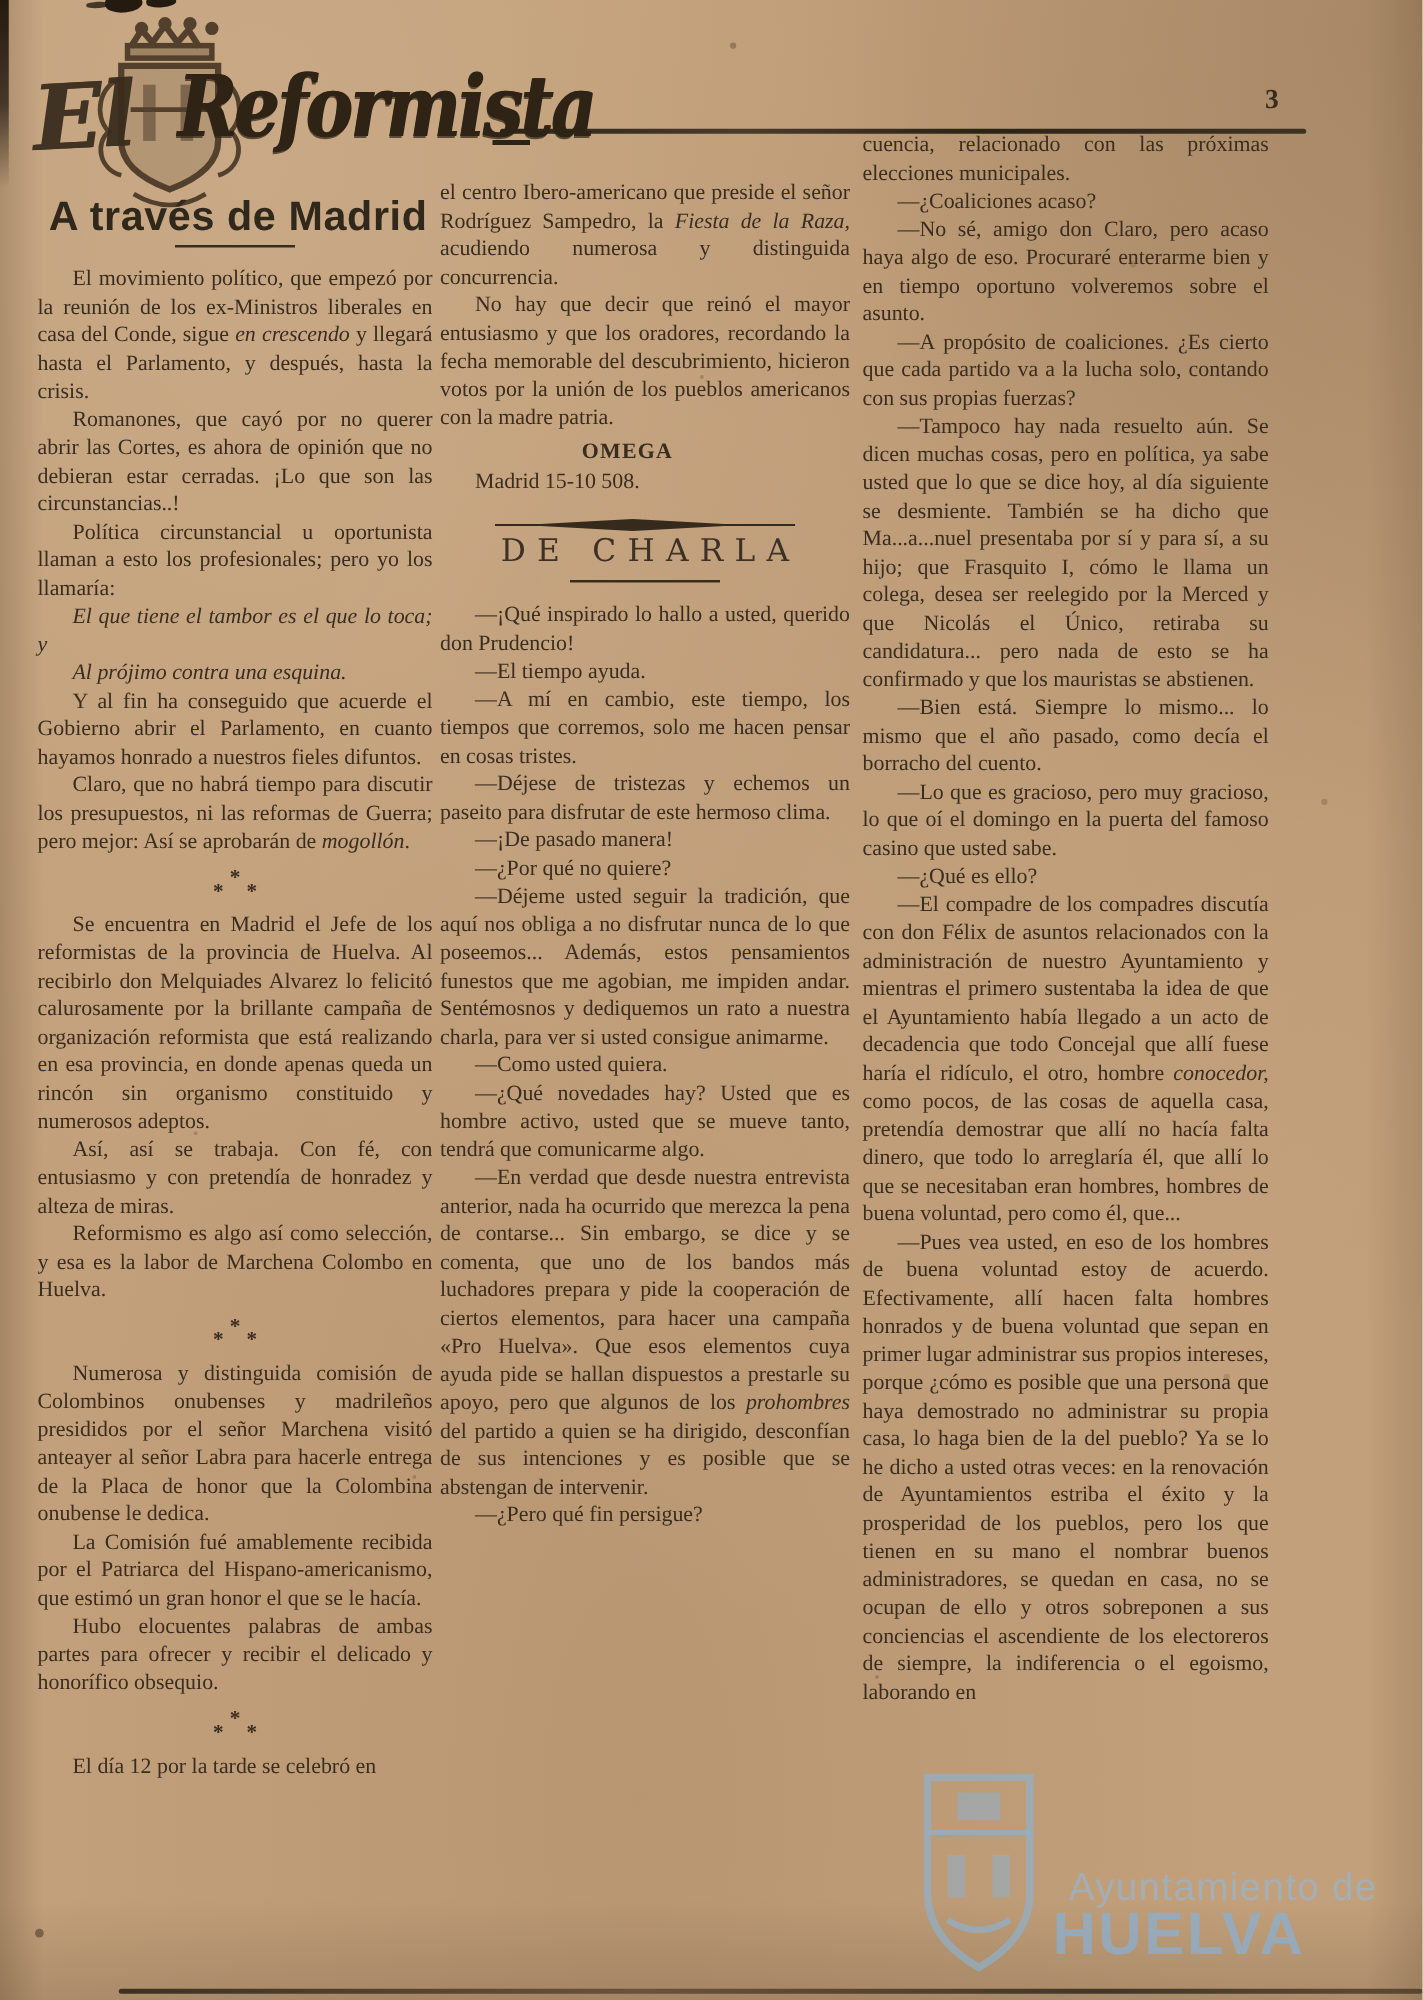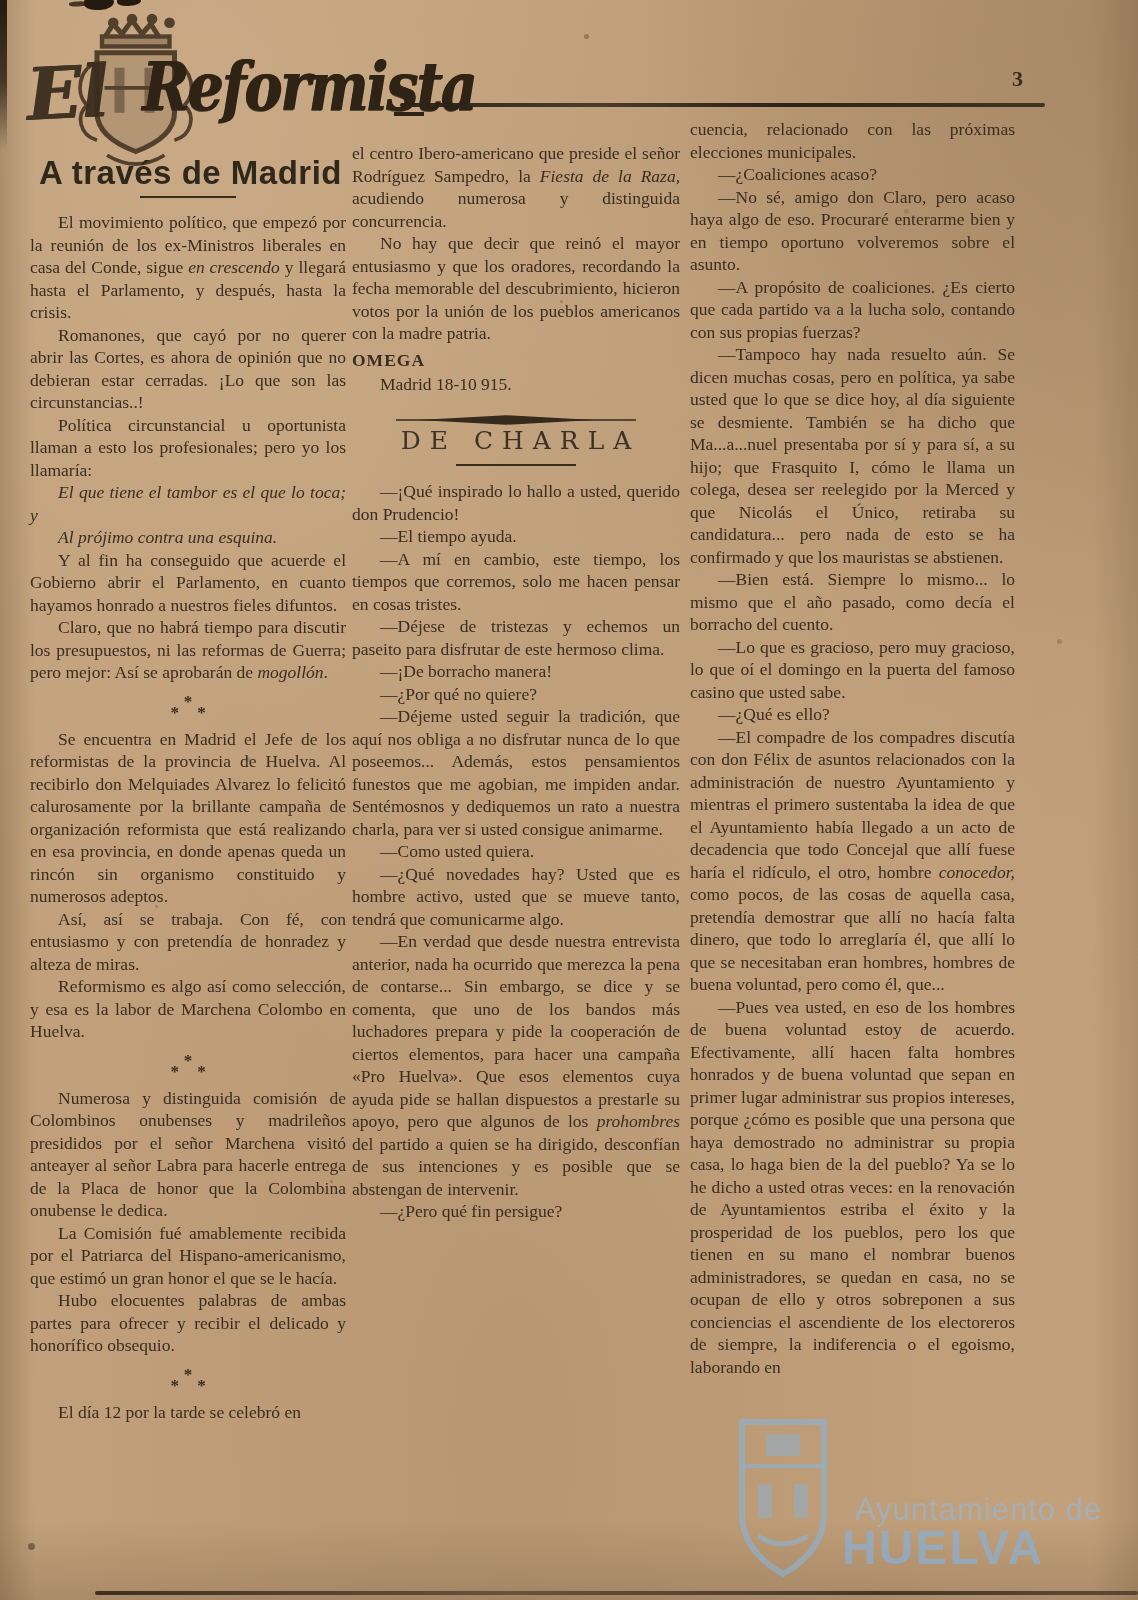--- a/index.html
+++ b/index.html
@@ -40,24 +40,24 @@
     font-size:68px;letter-spacing:-2px;color:#2e2315;text-shadow:1.6px 0 #2e2315, 0 1px 0 rgba(46,35,21,.7);
     transform:scaleX(.83);transform-origin:left center;white-space:nowrap;}
   .head-rule{position:absolute;left:400px;top:103px;width:645px;height:4px;background:
     linear-gradient(90deg,#2c2317,rgba(44,35,23,.8) 30%, #2c2317 60%, rgba(44,35,23,.85));border-radius:2px;}
   .head-dash{position:absolute;left:394px;top:112px;width:30px;height:4px;background:#2c2317;}
   .page-num{position:absolute;left:1012px;top:66px;font-size:22px;font-weight:bold;color:#382c1e;}
   
   .col{position:absolute;text-align:justify;font-size:17.5px;line-height:22.5px;color:#3a2d1f;}
   .col1{left:30px;top:158px;width:316px;}
   .col2{left:352px;top:118px;width:328px;margin-top:24px;}
-  .col3{left:690px;top:118px;width:325px;}
+  .col3{left:690px;top:104px;width:325px;}
   .para{margin:0;text-indent:1.6em;}
   .para.cont{text-indent:0;}
-  .para.sig{text-indent:0;text-align:left;font-weight:bold;letter-spacing:1px;padding-right:28px;margin-top:4px;}
+  .para.sig{text-indent:0;text-align:center;font-weight:bold;letter-spacing:1px;padding-right:28px;margin-top:4px;}
   .para.date{margin-top:2px;}
   .it{font-style:italic;}
   .asterism{text-align:center;font-weight:bold;font-size:17px;line-height:11px;margin:12px 0 10px;color:#3a2d1f;}
   .asterism span{display:block;letter-spacing:7px;padding-left:7px;}
   .madrid-title{margin:4px;font-family:"Liberation Sans",sans-serif;font-weight:bold;font-size:33px;
     letter-spacing:.5px;text-align:right;color:#31281c;}
   .title-rule{width:96px;height:2.5px;background:#382c1d;margin:11px auto 13px;}
   .spindle{margin:14px auto 6px;width:240px;height:14px;}
   .charla-title{margin:2px 0 0;font-family:"DejaVu Serif",serif;font-weight:normal;font-size:25px;
     letter-spacing:9px;text-align:center;color:#3d3126;text-indent:9px;}
@@ -134,36 +134,36 @@
         </div>
         <p class="para"><span>El día 12 por la tarde se celebró en</span></p>
       </div>
   </div>
 
   <div class="col col2">
     <div>
         <p class="para cont"><span>el centro Ibero-americano que preside el señor Rodríguez Sampedro, la </span><span class="it">Fiesta de la Raza,</span><span> acudiendo numerosa y distinguida concurrencia.</span></p>
         <p class="para"><span>No hay que decir que reinó el mayor entusiasmo y que los oradores, recordando la fecha memorable del descubrimiento, hicieron votos por la unión de los pueblos americanos con la madre patria.</span></p>
         <p class="para sig"><span>OMEGA</span></p>
-        <p class="para date"><span>Madrid 18-10 915.</span></p>
+        <p class="para date"><span>Madrid 15-10 508.</span></p>
       </div>
     <div class="spindle">
       <svg width="240" height="14" viewBox="0 0 240 14">
         <line x1="0" y1="7" x2="240" y2="7" stroke="#352a1c" stroke-width="1.6"></line>
         <path d="M22,7 L110,2.2 L198,7 L110,11.8 Z" fill="#352a1c"></path>
       </svg>
     </div>
     <h2 class="charla-title">DE CHARLA</h2>
     <div class="title-rule charla-rule"></div>
     <div>
         <p class="para"><span>—¡Qué inspirado lo hallo a usted, querido don Prudencio!</span></p>
         <p class="para"><span>—El tiempo ayuda.</span></p>
         <p class="para"><span>—A mí en cambio, este tiempo, los tiempos que corremos, solo me hacen pensar en cosas tristes.</span></p>
         <p class="para"><span>—Déjese de tristezas y echemos un paseito para disfrutar de este hermoso clima.</span></p>
-        <p class="para"><span>—¡De borracho manera!</span></p>
+        <p class="para"><span>—¡De pasado manera!</span></p>
         <p class="para"><span>—¿Por qué no quiere?</span></p>
         <p class="para"><span>—Déjeme usted seguir la tradición, que aquí nos obliga a no disfrutar nunca de lo que poseemos... Además, estos pensamientos funestos que me agobian, me impiden andar. Sentémosnos y dediquemos un rato a nuestra charla, para ver si usted consigue animarme.</span></p>
         <p class="para"><span>—Como usted quiera.</span></p>
         <p class="para"><span>—¿Qué novedades hay? Usted que es hombre activo, usted que se mueve tanto, tendrá que comunicarme algo.</span></p>
         <p class="para"><span>—En verdad que desde nuestra entrevista anterior, nada ha ocurrido que merezca la pena de contarse... Sin embargo, se dice y se comenta, que uno de los bandos más luchadores prepara y pide la cooperación de ciertos elementos, para hacer una campaña «Pro Huelva». Que esos elementos cuya ayuda pide se hallan dispuestos a prestarle su apoyo, pero que algunos de los </span><span class="it">prohombres</span><span> del partido a quien se ha dirigido, desconfían de sus intenciones y es posible que se abstengan de intervenir.</span></p>
         <p class="para"><span>—¿Pero qué fin persigue?</span></p>
       </div>
   </div>
 
   <div class="col col3">

